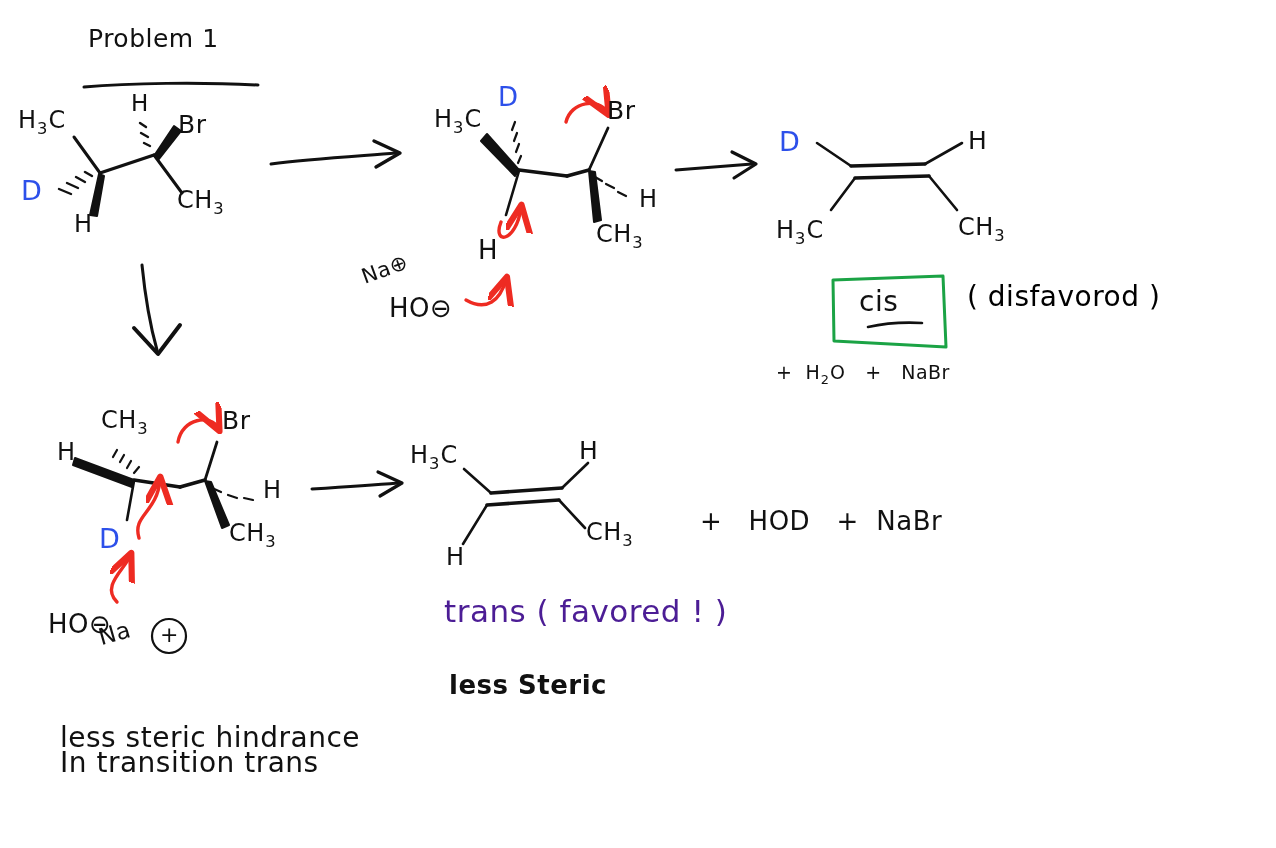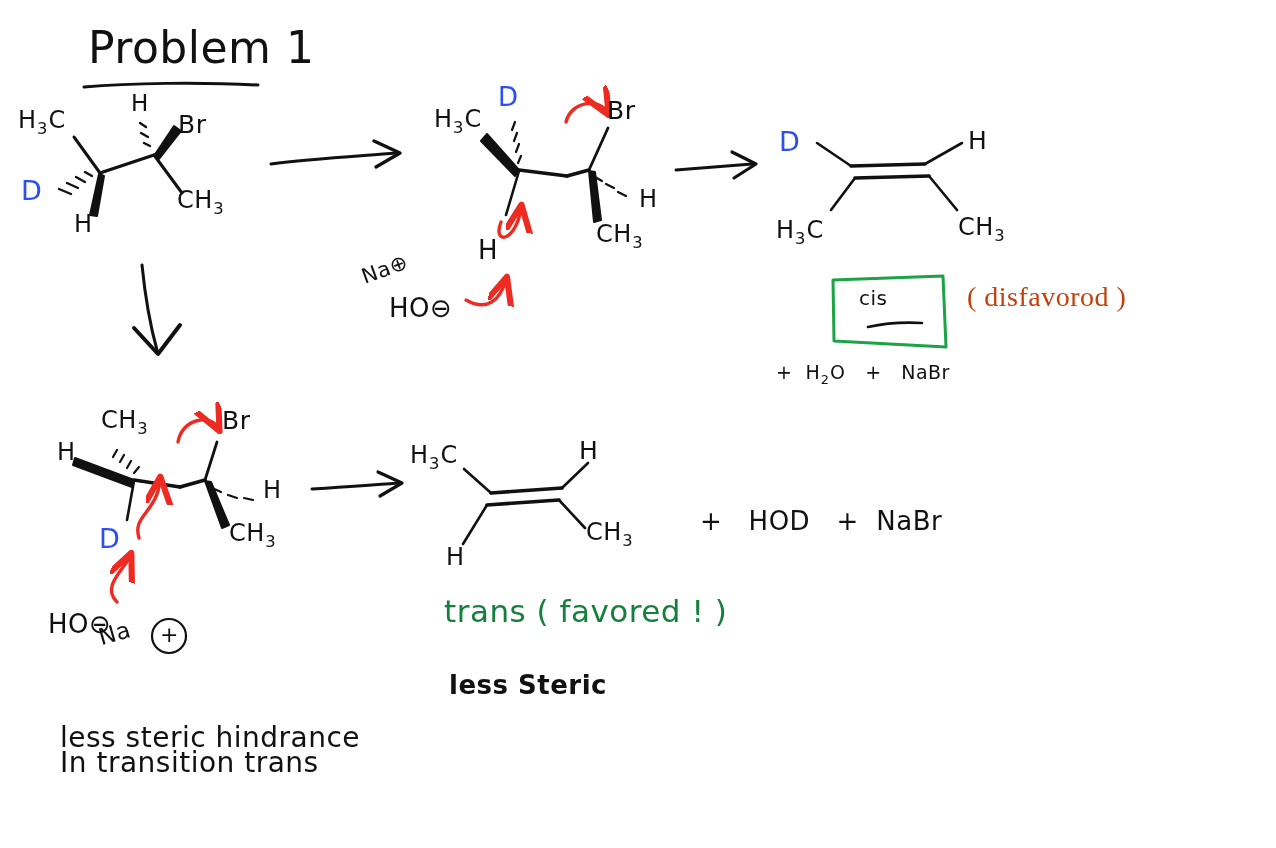--- a/index.html
+++ b/index.html
@@ -26,22 +26,22 @@
   .hw {
     position: absolute;
     font-family: "DejaVu Sans", sans-serif;
     color: #111111;
     white-space: nowrap;
     line-height: 1;
     letter-spacing: 0.5px;
     transform-origin: left top;
   }
   .hw.blue  { color: #2d50ea; }
-  .hw.red   { color: #15803d; }
-  .hw.green { color: #c2410c; font-family: Liberation Serif, serif; }
+  .hw.red   { color: #4c1d95; }
+  .hw.green { color: #000000; }
   .sub {
     font-size: 0.68em;
     vertical-align: -0.38em;
     padding-left: 0.5px;
     padding-right: 0.5px;
   }
 </style>
 </head>
 <body>
 
@@ -201,21 +201,21 @@
       <path d="M139,538 C132,515 157,513 160,480" marker-end="url(#arrowRed)"></path>
 
       <path d="M178,442 C182,418 211,414 218,428" marker-end="url(#arrowRed)"></path>
     </g>
 
     <g stroke="#1ba345" fill="none" stroke-width="3" stroke-linecap="round" stroke-linejoin="round">
       <path d="M833,280 L943,276 L946,347 L834,341 Z"></path>
     </g>
   </svg>
 
-  <div class="hw" style="left:88px; top:26px; font-size:44px;">
+  <div class="hw" style="left:88px; top:26px; font-size:25px;">
     <span>Problem 1</span>
   </div>
 
   <div class="hw" style="left:18px; top:108px; font-size:24px;">
     <span>H</span><span class="sub">3</span><span>C</span>
   </div>
   <div class="hw" style="left:131px; top:92px; font-size:23px;">
     <span>H</span>
   </div>
   <div class="hw" style="left:178px; top:112px; font-size:25px;">
@@ -262,21 +262,21 @@
   <div class="hw" style="left:968px; top:128px; font-size:25px;">
     <span>H</span>
   </div>
   <div class="hw" style="left:776px; top:218px; font-size:24px;">
     <span>H</span><span class="sub">3</span><span>C</span>
   </div>
   <div class="hw" style="left:958px; top:215px; font-size:24px;">
     <span>CH</span><span class="sub">3</span>
   </div>
 
-  <div class="hw" style="left:859px; top:288px; font-size:20px;">
+  <div class="hw" style="left:859px; top:288px; font-size:28px;">
     <span>cis</span>
   </div>
   <div class="hw green" style="left:967px; top:283px; font-size:28px;">
     <span>( disfavorod )</span>
   </div>
 
   <div class="hw" style="left:776px; top:363px; font-size:19px;">
     <span>+</span>&nbsp;
     <span>H</span><span class="sub">2</span><span>O</span>
     &nbsp;&nbsp;<span>+</span>&nbsp;&nbsp;

